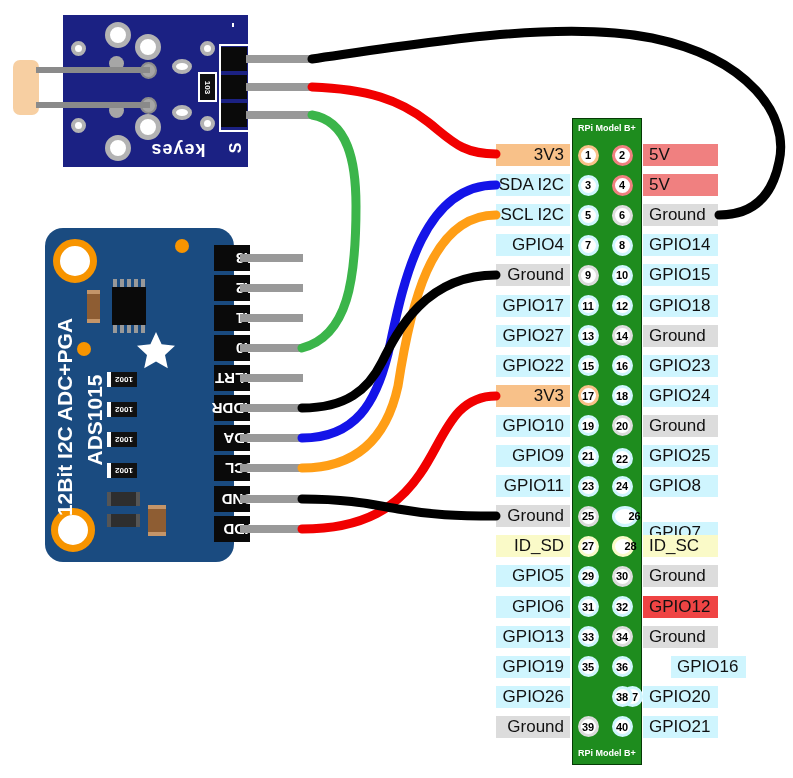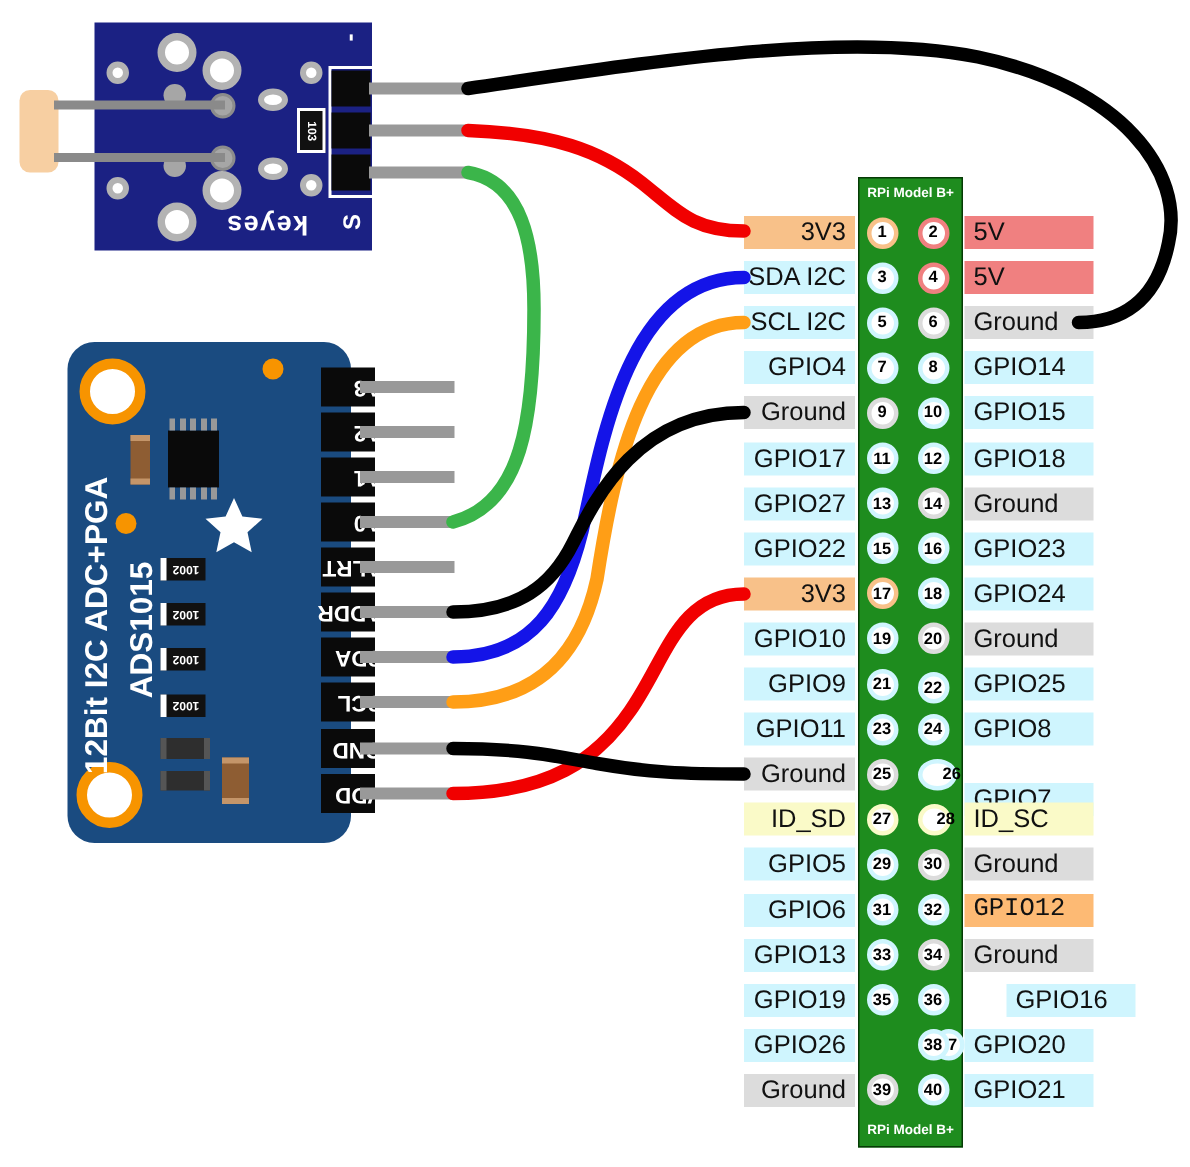--- a/index.html
+++ b/index.html
@@ -9,21 +9,21 @@
   #ads-board{left:45px;top:228px;width:189px;height:334px;background:var(--ads_board_blue);border-radius:18px;}
   #keyes-board{left:63px;top:15px;width:185px;height:152px;background:var(--keyes_board_blue);}
   #pi-layer{position:absolute;left:0;top:0;width:793px;height:778px;z-index:2;}
   #wire-svg{position:absolute;left:0;top:0;z-index:3;pointer-events:none;}
   #pi-strip{position:absolute;left:572px;top:118px;width:70px;height:647px;
             background:var(--header_green);border:1px solid #063b06;box-sizing:border-box;z-index:2;}
   .pi-title{position:absolute;left:572px;width:70px;height:14px;line-height:14px;text-align:center;
             color:#fff;font-size:9px;font-weight:bold;z-index:3;}
   .plabel{position:absolute;height:22px;line-height:22px;font-size:17px;color:#111;box-sizing:border-box;z-index:2;}
   .plabel.l{width:74px;left:496px;text-align:right;padding-right:6px;}
-  .plabel.r{width:86px;left:643px;text-align:left;padding-left:6px;}
+  .plabel.r{width:75px;left:643px;text-align:left;padding-left:6px;}
   .pincirc{position:absolute;width:21px;height:21px;border-radius:50%;background:#fff;box-sizing:border-box;
            z-index:3;display:flex;align-items:center;justify-content:center;
            font-size:11px;font-weight:bold;color:#000;}
   .hole{position:absolute;border-radius:50%;background:#fff;box-sizing:border-box;}
   .dot{position:absolute;border-radius:50%;background:var(--hole_orange);}
   .pinblock{position:absolute;background:#0a0a0a;}
   .adslabel{position:absolute;left:140px;width:70px;height:20px;line-height:20px;color:#fff;
             font-weight:bold;font-size:15px;text-align:left;transform:rotate(180deg);}
   .res1002{position:absolute;left:62px;width:30px;height:15px;background:#111;box-sizing:border-box;
            color:#fff;font-size:8px;font-weight:bold;text-align:center;line-height:15px;
@@ -187,21 +187,21 @@
       <div class="pincirc" style="left: 611.5px; top: 505.7px; border: 3px solid rgb(207, 245, 254); padding-left: 20px;">26</div>
       <div class="plabel l" style="top: 535.3px; background: rgb(250, 250, 200);">ID_SD</div>
       <div class="plabel r" style="top: 535.3px; background: rgb(250, 250, 200);">ID_SC</div>
       <div class="pincirc" style="left: 577.5px; top: 535.8px; border: 3px solid rgb(250, 250, 200);">27</div>
       <div class="pincirc" style="left: 611.5px; top: 535.8px; border: 3px solid rgb(250, 250, 200); padding-left: 16px;">28</div>
       <div class="plabel l" style="top: 565.4px; background: rgb(207, 245, 254);">GPIO5</div>
       <div class="plabel r" style="top: 565.4px; background: rgb(220, 220, 220);">Ground</div>
       <div class="pincirc" style="left: 577.5px; top: 565.9px; border: 3px solid rgb(207, 245, 254);">29</div>
       <div class="pincirc" style="left: 611.5px; top: 565.9px; border: 3px solid rgb(220, 220, 220);">30</div>
       <div class="plabel l" style="top: 595.5px; background: rgb(207, 245, 254);">GPIO6</div>
-      <div class="plabel r" style="top: 595.5px; background: #fdba74; font-family: Liberation Mono, monospace;">GPIO12</div>
+      <div class="plabel r" style="top: 595.5px; background: #ef4444;">GPIO12</div>
       <div class="pincirc" style="left: 577.5px; top: 596px; border: 3px solid rgb(207, 245, 254);">31</div>
       <div class="pincirc" style="left: 611.5px; top: 596px; border: 3px solid rgb(207, 245, 254);">32</div>
       <div class="plabel l" style="top: 625.6px; background: rgb(207, 245, 254);">GPIO13</div>
       <div class="plabel r" style="top: 625.6px; background: rgb(220, 220, 220);">Ground</div>
       <div class="pincirc" style="left: 577.5px; top: 626.1px; border: 3px solid rgb(207, 245, 254);">33</div>
       <div class="pincirc" style="left: 611.5px; top: 626.1px; border: 3px solid rgb(220, 220, 220);">34</div>
       <div class="plabel l" style="top: 655.7px; background: rgb(207, 245, 254);">GPIO19</div>
       <div class="plabel r" style="top: 655.7px; background: rgb(207, 245, 254); margin-left: 28px;">GPIO16</div>
       <div class="pincirc" style="left: 577.5px; top: 656.2px; border: 3px solid rgb(207, 245, 254);">35</div>
       <div class="pincirc" style="left: 611.5px; top: 656.2px; border: 3px solid rgb(207, 245, 254);">36</div>

